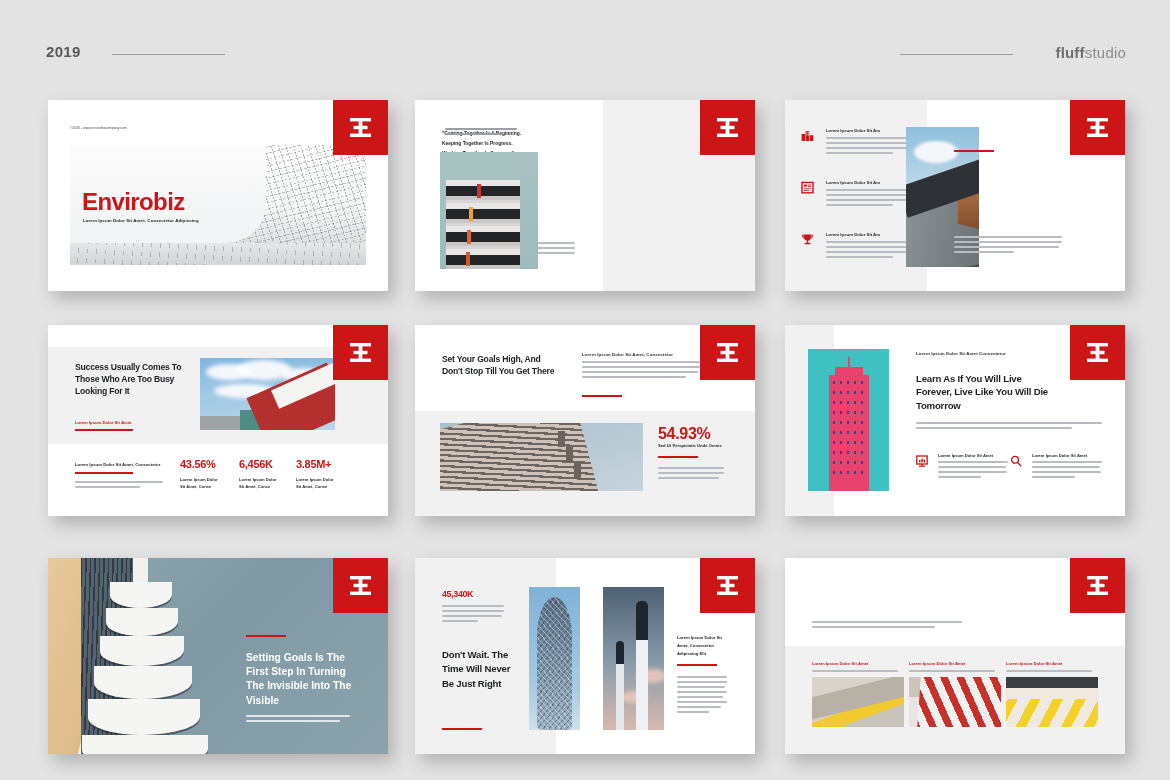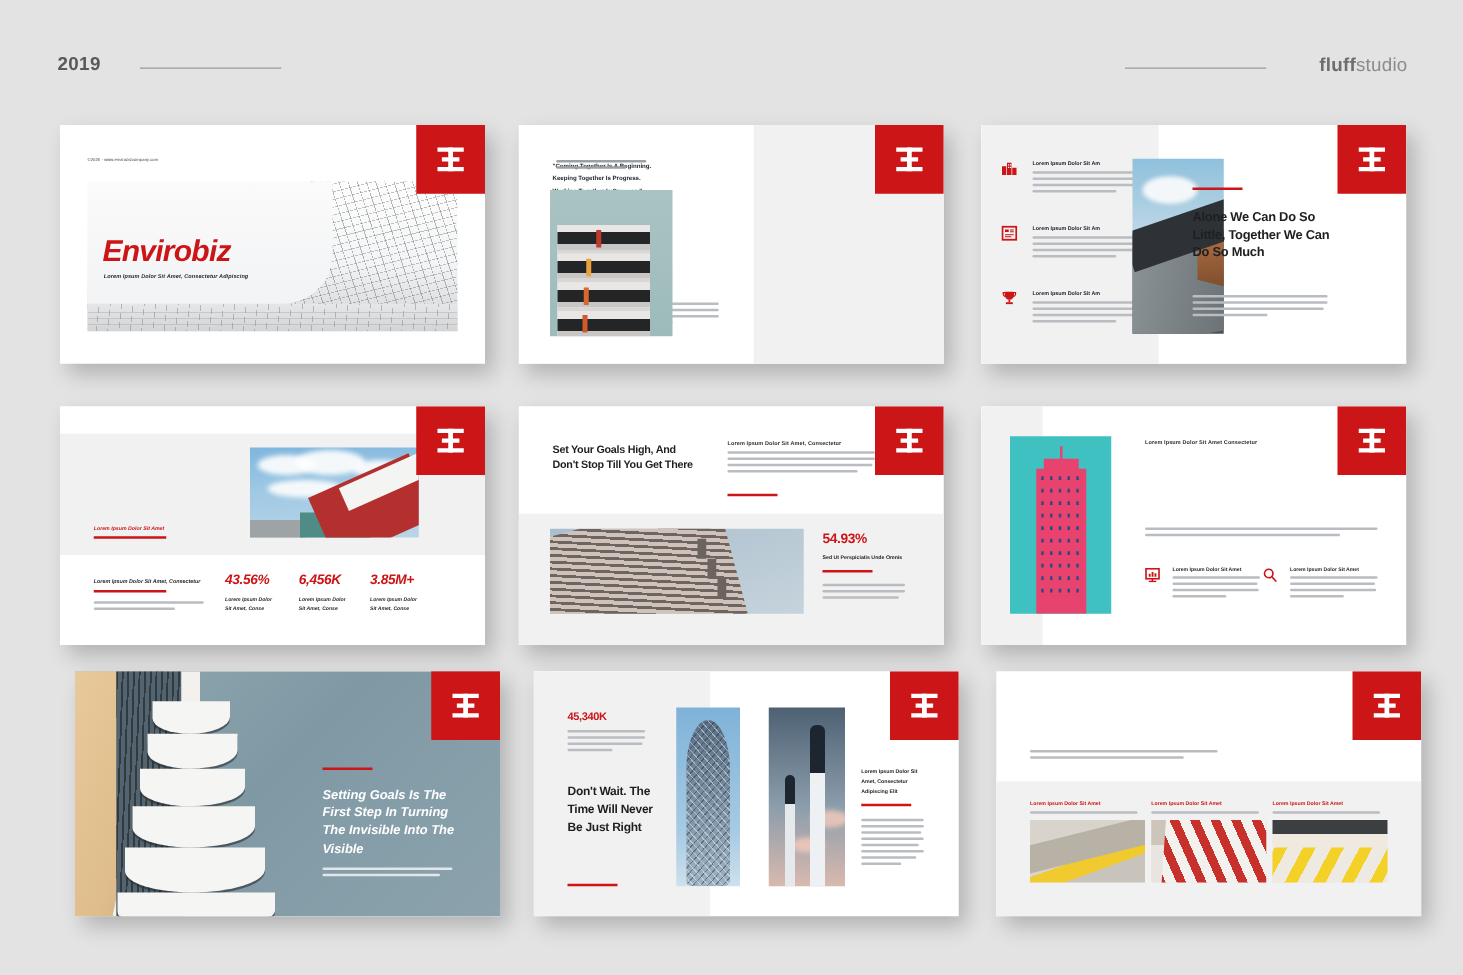--- a/index.html
+++ b/index.html
@@ -24,22 +24,22 @@
     font-size: 15px; color: #8b8b8b; letter-spacing: .2px;
   }
   .brand b { color: #6e6e6e; font-weight: bold; }
 
   
   .slide {
     position: absolute; width: 340px; height: 191px;
     background: #fff; overflow: hidden;
     box-shadow: 6px 8px 16px rgba(0,0,0,.22);
   }
-  .r1 { top: 100px; } .r2 { top: 325px; } .r3 { top: 537px; margin-left: 12px; }
-  .c1 { left: 48px; font-style: italic; } .c2 { left: 415px; } .c3 { left: 785px; }
+  .r1 { top: 100px; } .r2 { top: 325px; } .r3 { top: 558px; }
+  .c1 { left: 48px; } .c2 { left: 415px; } .c3 { left: 785px; }
   .slide.r3 { height: 196px; }
 
   
   .badge {
     position: absolute; right: 0; top: 0; width: 55px; height: 55px;
     background: #cb1517; z-index: 7;
   }
   .badge svg { position: absolute; left: 14px; top: 14px; }
 
   
@@ -149,21 +149,21 @@
     background: linear-gradient(160deg,#a9bfcd 0%, #c6d3dc 100%);
     overflow: hidden;
   }
   .s5-grid {
     position: absolute; left: -12px; top: -10px; width: 160px; height: 100px;
     background:
       repeating-linear-gradient(18deg, #6e6460 0 2.2px, #cfc2ba 2.2px 5.4px);
     transform: rotate(-15deg);
   }
   .s5-fin { position: absolute; background: #6c635e; width: 7px; height: 16px; }
-  .s5-pct { position: absolute; left: 243px; top: 100px; font-size: 11px; font-weight: bold; color: #cb1517; letter-spacing: -.3px; }
+  .s5-pct { position: absolute; left: 243px; top: 100px; font-size: 16px; font-weight: bold; color: #cb1517; letter-spacing: -.3px; }
   .s5-pl { position: absolute; left: 243px; top: 118px; font-size: 4.2px; font-weight: bold; color: #24262a; }
   .s5-pul { position: absolute; left: 243px; top: 131px; width: 40px; }
   .s5-pb { position: absolute; left: 243px; top: 142px; width: 66px; }
 
   
   .s6-strip { position: absolute; left: 0; top: 0; width: 49px; height: 100%; background: #f1f1f1; }
   .s6-img { position: absolute; left: 23px; top: 24px; width: 81px; height: 142px; background: #3fc1c1; overflow: hidden; }
   .s6-tower { position: absolute; left: 21px; bottom: 0; width: 40px; height: 116px; background: #e8436f; }
   .s6-crown { position: absolute; left: 27px; bottom: 112px; width: 28px; height: 12px; background: #e8436f; }
   .s6-sp { position: absolute; left: 40px; bottom: 121px; width: 2px; height: 13px; background: #e8436f; }
@@ -376,39 +376,39 @@
       </div>
     </div>
 
     <div class="s3-img">
       <div class="s3-cloud"></div>
       <div class="s3-wall"></div>
       <div class="s3-warm"></div>
       <div class="s3-roof"></div>
     </div>
     <div class="s3-rule hl"></div>
-    <div class="s3-head head">Alone We Can Do So Little, Together We Can Do So Much</div>
     <div class="s3-body">
       <div class="lorem-line" style="width:100%"></div>
         <div class="lorem-line" style="width:100%"></div>
       <div class="lorem-line" style="width:97%"></div>
         <div class="lorem-line" style="width:56%"></div>
     </div>
   </div>
 
   <div class="slide r2 c1">
     <div class="s4-top"></div>
     <div class="badge">
       <svg width="27" height="27" viewBox="0 0 27 27">
         <rect x="3" y="4" width="21" height="3.4" fill="#fff"></rect>
           <rect x="6.5" y="11.8" width="14" height="3.4" fill="#fff"></rect>
         <rect x="3" y="19.6" width="21" height="3.4" fill="#fff"></rect>
           <rect x="11.6" y="4" width="3.8" height="19" fill="#fff"></rect>
       </svg>
     </div>
+    <div class="s4-head head">Success Usually Comes To Those Who Are Too Busy Looking For It</div>
     <div class="s4-sub">Lorem Ipsum Dolor Sit Amet</div>
     <div class="s4-ul hl"></div>
     <div class="s4-img">
       <div class="s4-cl" style="left:6px;top:6px;width:46px;height:16px"></div>
       <div class="s4-cl" style="left:36px;top:2px;width:56px;height:20px"></div>
       <div class="s4-cl" style="left:82px;top:10px;width:44px;height:14px"></div>
       <div class="s4-cl" style="left:14px;top:26px;width:60px;height:14px"></div>
       <div class="s4-grey"></div>
       <div class="s4-teal"></div>
       <div class="s4-red"></div>
@@ -538,20 +538,21 @@
         <div class="s6-win" style="left:4px;top:96px"></div>
           <div class="s6-win" style="left:11px;top:96px"></div>
         <div class="s6-win" style="left:18px;top:96px"></div>
           <div class="s6-win" style="left:25px;top:96px"></div>
         <div class="s6-win" style="left:32px;top:96px"></div>
       </div>
       <div class="s6-crown"></div>
       <div class="s6-sp"></div>
     </div>
     <div class="s6-cap tiny">Lorem Ipsum Dolor Sit Amet Consectetur</div>
+    <div class="s6-head head">Learn As If You Will Live Forever, Live Like You Will Die Tomorrow</div>
     <div class="s6-body">
       <div class="lorem-line" style="width:100%"></div>
         <div class="lorem-line" style="width:84%"></div>
     </div>
 
     <div class="s6-f" style="left:131px">
       <div class="s6-fi">
         <svg width="12" height="12" viewBox="0 0 12 12">
           <rect x="0.8" y="1" width="10.4" height="8" fill="none" stroke="#cb1517" stroke-width="1.3"></rect>
           <rect x="3" y="5" width="1.5" height="2.4" fill="#cb1517"></rect>

